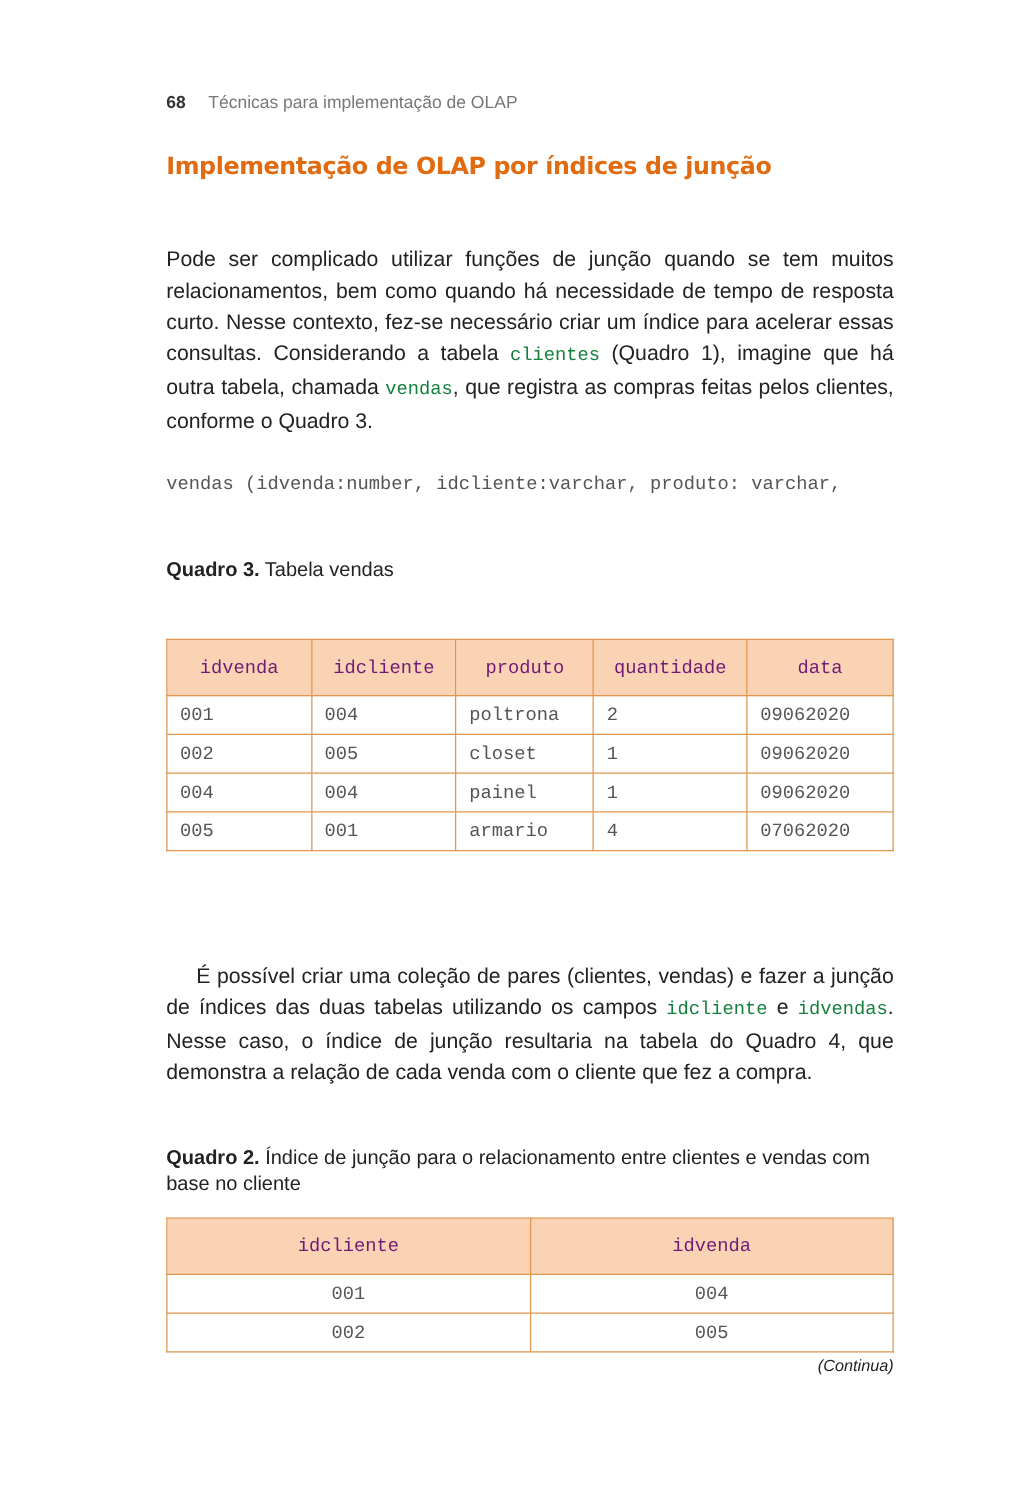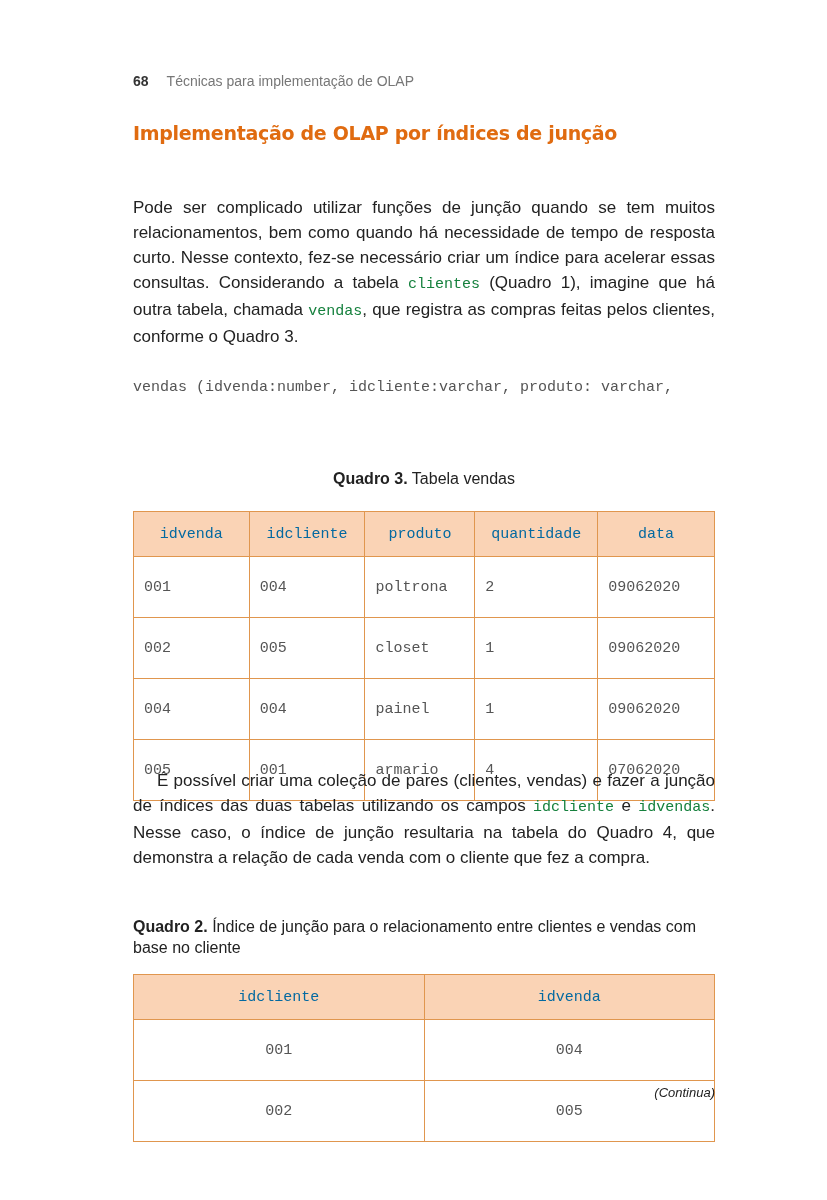--- a/index.html
+++ b/index.html
@@ -8,26 +8,26 @@
   .running-head { position: absolute; top: 73px; left: 0; font-size: 14px; color: #777; white-space: nowrap; }
   .running-head .pnum { color: #333; font-weight: bold; margin-right: 18px; }
   .title { position: absolute; top: 118px; left: 0; width: 582px; margin: 0; font-family: "DejaVu Sans", sans-serif; font-weight: bold; font-size: 19px; line-height: 30px; color: #E06B10; letter-spacing: -0.3px; }
   .para { position: absolute; left: 0; width: 582px; margin: 0; font-size: 17px; line-height: 25px; color: #222; text-align: justify; }
   .p1 { top: 195px; }
   .p2 { top: 768px; text-indent: 24px; }
   .mono { font-family: "Liberation Mono", monospace; color: #15803d; font-size: 15px; }
   .code { position: absolute; top: 375px; left: 0; font-family: "Liberation Mono", monospace; font-size: 15px; line-height: 25px; color: #555; white-space: pre; }
   .caption { position: absolute; left: 0; width: 582px; font-size: 16px; line-height: 21px; color: #222; }
   .caption b { font-weight: bold; }
-  .cap3 { top: 468px; text-align: center; }
+  .cap3 { top: 446px; }
   .cap4 { top: 916px; }
   table { position: absolute; left: 0; border-collapse: collapse; font-family: "Liberation Mono", monospace; font-size: 15px; }
   th, td { border: 1px solid #E0964E; }
-  th { background: #FAD3B5; color: #0369a1; font-weight: normal; height: 42px; text-align: center; }
-  td { color: #555; height: 30px; padding: 15px 10px; }
+  th { background: #FAD3B5; color: #701a75; font-weight: normal; height: 42px; text-align: center; }
+  td { color: #555; height: 30px; padding: 0 10px; }
   .t3 { top: 511px; width: 582px; }
   .t4 { top: 974px; width: 582px; }
   .t4 td { text-align: center; }
   .continua { position: absolute; top: 1085px; right: 0; font-size: 13px; font-style: italic; color: #222; }
 </style>
 </head>
 <body>
 
 <div class="page">
   <div class="running-head">

